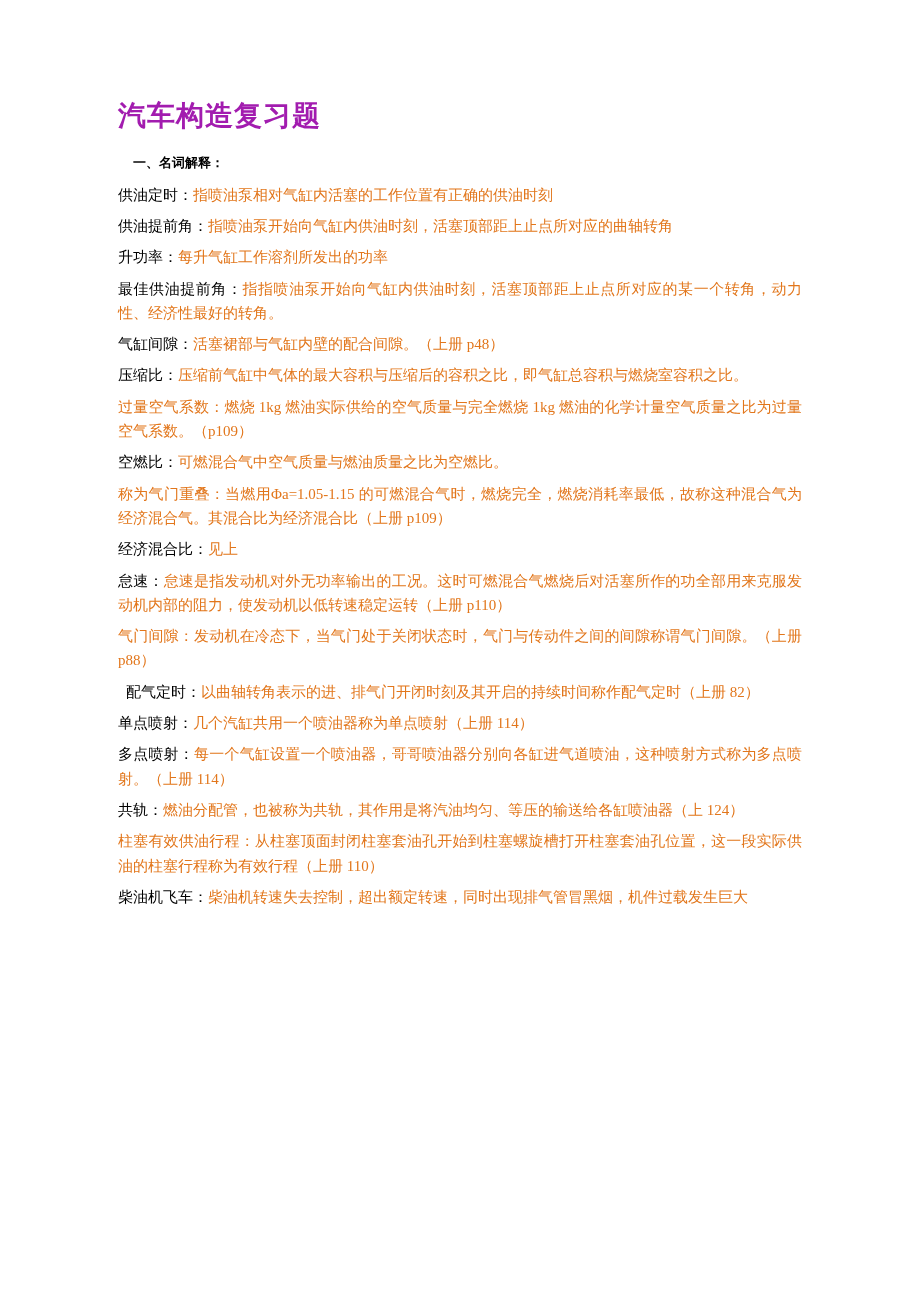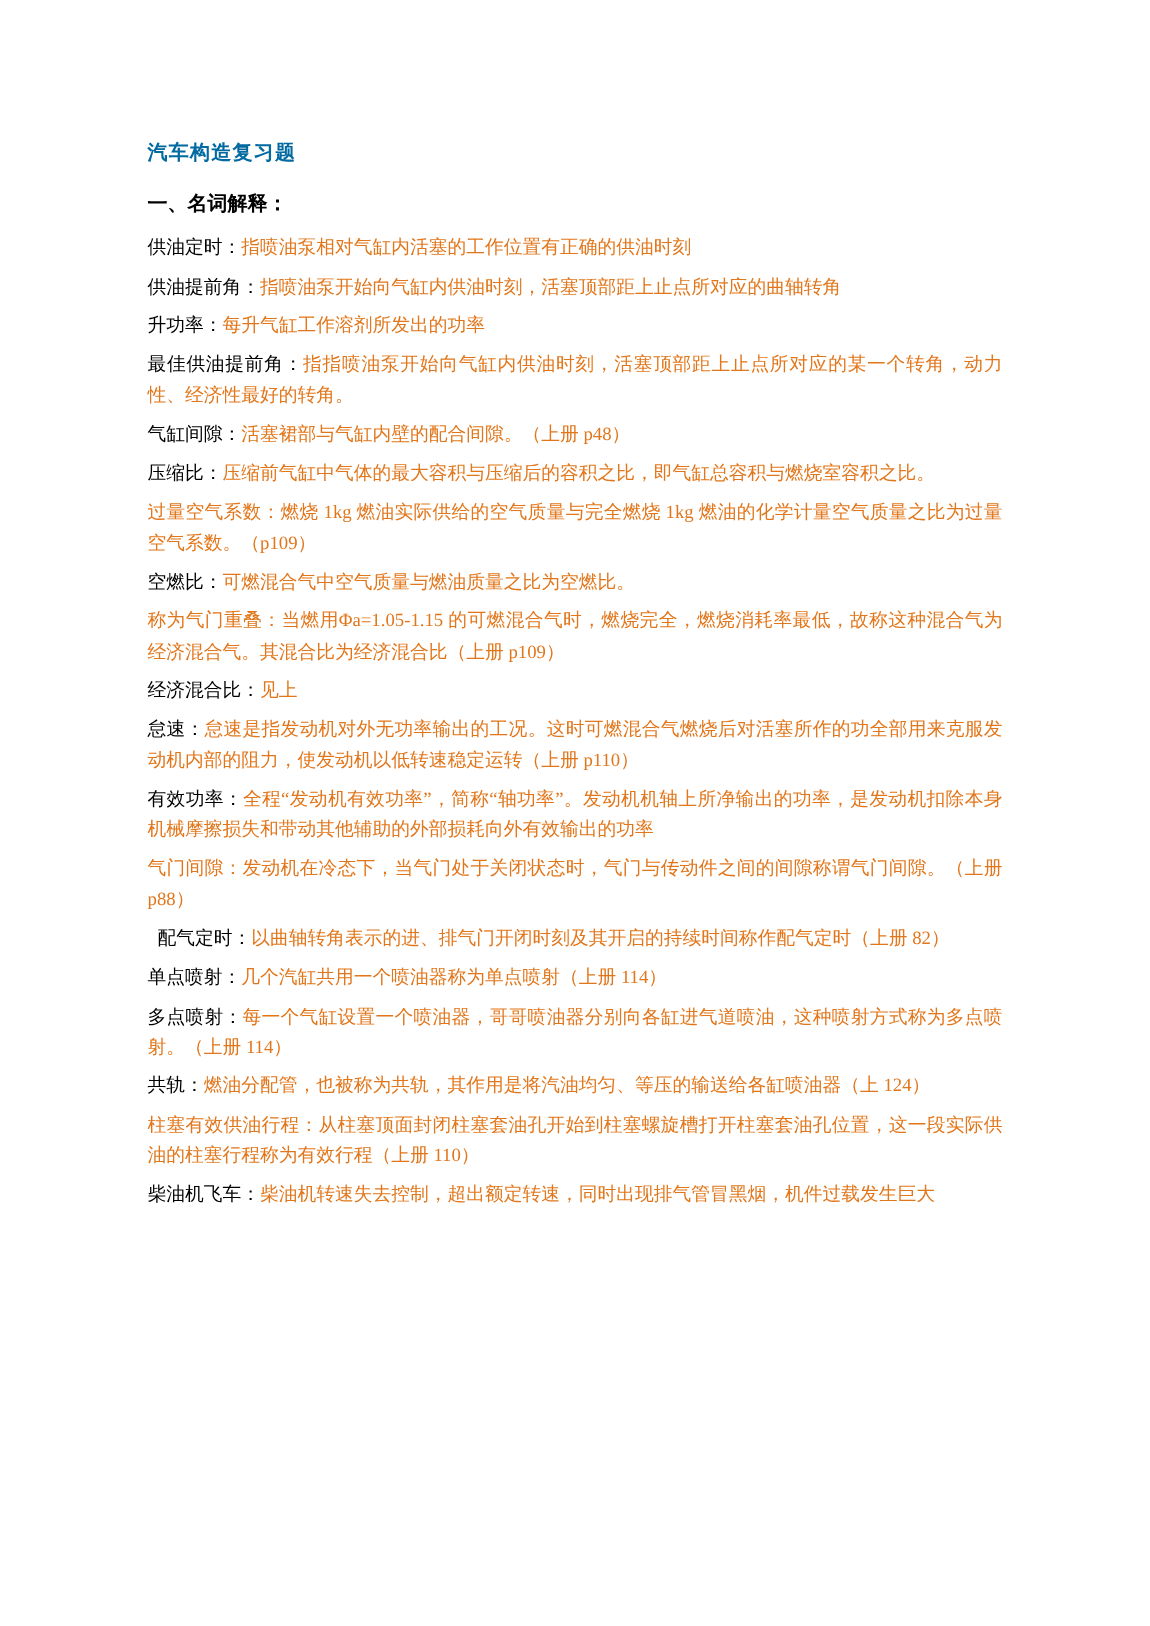--- a/index.html
+++ b/index.html
@@ -15,31 +15,31 @@
   }
   .page {
     position: relative;
     width: 920px;
     height: 1301px;
     box-sizing: border-box;
     padding: 96px 118px 0 118px;
     overflow: hidden;
   }
   .doc-title {
-    font-size: 16px;
+    font-size: 28px;
     font-weight: bold;
     letter-spacing: 1px;
-    margin: 16px 0 18px 0;
+    margin: 0 0 18px 0;
     line-height: 1.4;
-    color: #0369a1;
+    color: #a21caf;
   }
   .section-heading {
-    font-size: 16px;
+    font-size: 13px;
     font-weight: bold;
-    margin: 0 0 10px 0;
+    margin: 0 0 10px 15px;
     line-height: 1.5;
     color: #000;
   }
   .entry {
     font-size: 15px;
     line-height: 1.62;
     margin: 0 0 7px 0;
     text-align: justify;
   }
   .term {
@@ -70,21 +70,20 @@
       <p class="entry"><span class="term">供油提前角：</span><span class="def">指喷油泵开始向气缸内供油时刻，活塞顶部距上止点所对应的曲轴转角</span></p>
       <p class="entry"><span class="term">升功率：</span><span class="def">每升气缸工作溶剂所发出的功率</span></p>
       <p class="entry"><span class="term">最佳供油提前角：</span><span class="def">指指喷油泵开始向气缸内供油时刻，活塞顶部距上止点所对应的某一个转角，动力性、经济性最好的转角。</span></p>
       <p class="entry"><span class="term">气缸间隙：</span><span class="def">活塞裙部与气缸内壁的配合间隙。（上册 p48）</span></p>
       <p class="entry"><span class="term">压缩比：</span><span class="def">压缩前气缸中气体的最大容积与压缩后的容积之比，即气缸总容积与燃烧室容积之比。</span></p>
       <p class="entry all-orange"><span class="term">过量空气系数：</span><span class="def">燃烧 1kg 燃油实际供给的空气质量与完全燃烧 1kg 燃油的化学计量空气质量之比为过量空气系数。（p109）</span></p>
       <p class="entry"><span class="term">空燃比：</span><span class="def">可燃混合气中空气质量与燃油质量之比为空燃比。</span></p>
       <p class="entry all-orange"><span class="term">称为气门重叠：</span><span class="def">当燃用Φa=1.05-1.15 的可燃混合气时，燃烧完全，燃烧消耗率最低，故称这种混合气为经济混合气。其混合比为经济混合比（上册 p109）</span></p>
       <p class="entry"><span class="term">经济混合比：</span><span class="def">见上</span></p>
       <p class="entry"><span class="term">怠速：</span><span class="def">怠速是指发动机对外无功率输出的工况。这时可燃混合气燃烧后对活塞所作的功全部用来克服发动机内部的阻力，使发动机以低转速稳定运转（上册 p110）</span></p>
-      <p class="entry"><span class="term">有效功率：</span><span class="def">全程“发动机有效功率”，简称“轴功率”。发动机机轴上所净输出的功率，是发动机扣除本身机械摩擦损失和带动其他辅助的外部损耗向外有效输出的功率</span></p>
       <p class="entry all-orange"><span class="term">气门间隙：</span><span class="def">发动机在冷态下，当气门处于关闭状态时，气门与传动件之间的间隙称谓气门间隙。（上册 p88）</span></p>
       <p class="entry indent"><span class="term">配气定时：</span><span class="def">以曲轴转角表示的进、排气门开闭时刻及其开启的持续时间称作配气定时（上册 82）</span></p>
       <p class="entry"><span class="term">单点喷射：</span><span class="def">几个汽缸共用一个喷油器称为单点喷射（上册 114）</span></p>
       <p class="entry"><span class="term">多点喷射：</span><span class="def">每一个气缸设置一个喷油器，哥哥喷油器分别向各缸进气道喷油，这种喷射方式称为多点喷射。（上册 114）</span></p>
       <p class="entry"><span class="term">共轨：</span><span class="def">燃油分配管，也被称为共轨，其作用是将汽油均匀、等压的输送给各缸喷油器（上 124）</span></p>
       <p class="entry all-orange"><span class="term">柱塞有效供油行程：</span><span class="def">从柱塞顶面封闭柱塞套油孔开始到柱塞螺旋槽打开柱塞套油孔位置，这一段实际供油的柱塞行程称为有效行程（上册 110）</span></p>
       <p class="entry"><span class="term">柴油机飞车：</span><span class="def">柴油机转速失去控制，超出额定转速，同时出现排气管冒黑烟，机件过载发生巨大</span></p>
     </div>
 
 </div>

